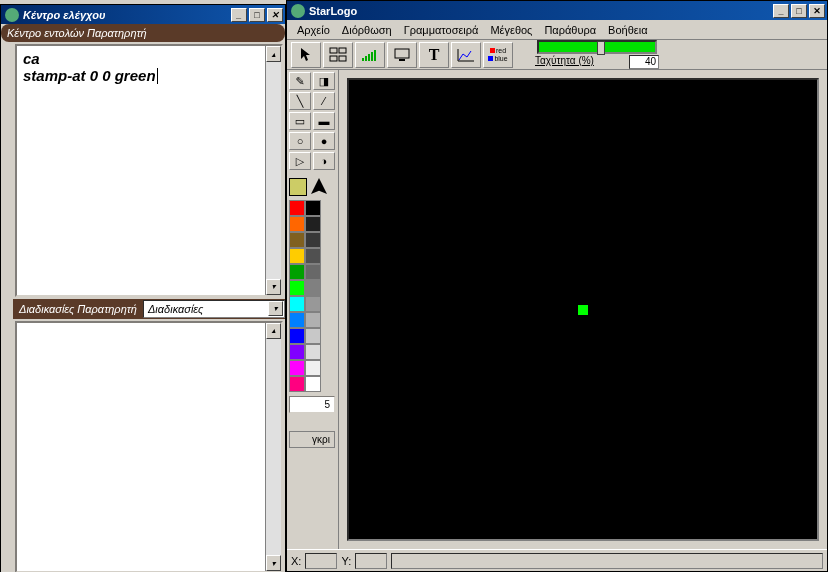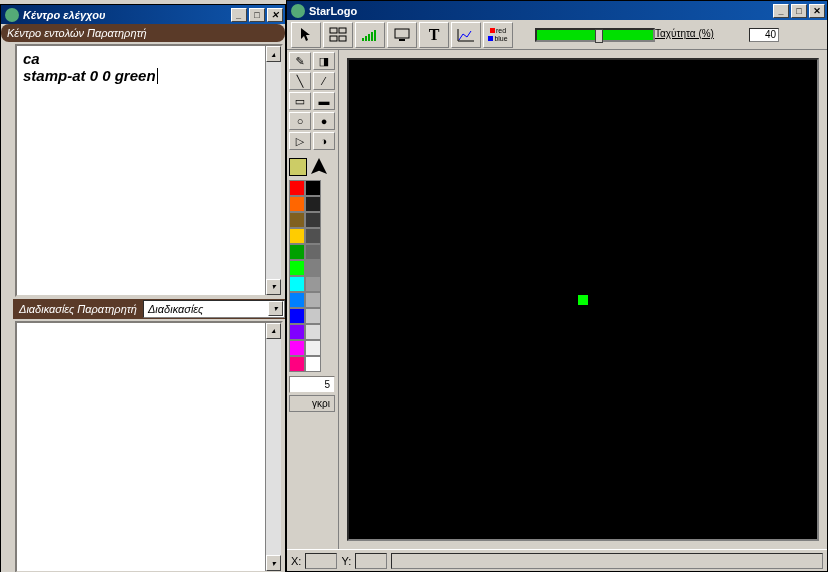--- a/index.html
+++ b/index.html
@@ -32,39 +32,39 @@
 
 .proc-row { display: flex; align-items: center; background: #5a3a28; padding: 0; height: 20px; }
 .proc-label { color: #fff; padding: 0 6px; font-size: 11px; }
 .proc-select { flex: 1; height: 18px; background: #fff; border: 1px inset #808080; display: flex; align-items: center; padding: 0 4px; font-size: 11px; position: relative; }
 .proc-select .chev { position: absolute; right: 1px; width: 15px; height: 15px; background: #d4d0c8; border: 1px solid #fff; border-right-color: #404040; border-bottom-color: #404040; display: flex; align-items: center; justify-content: center; font-size: 8px; }
 
 .toolbar-row { height: 30px; background: #d4d0c8; border-bottom: 1px solid #808080; display: flex; align-items: center; padding: 2px 4px; gap: 2px; }
 .tool-btn { width: 28px; height: 24px; background: #d4d0c8; border: 1px solid #fff; border-right-color: #808080; border-bottom-color: #808080; display: flex; align-items: center; justify-content: center; cursor: pointer; font-size: 12px; }
 .tool-btn.w { width: 30px; height: 26px; }
 
-.slider-box { display: flex; flex-direction: row; align-items: center; margin-left: 20px; }
+.slider-box { display: flex; flex-direction: column; align-items: center; margin-left: 20px; }
 .slider-track { width: 120px; height: 14px; background: #00e000; border: 2px inset #808080; position: relative; }
 .slider-thumb { position: absolute; width: 8px; height: 14px; background: #d4d0c8; border: 1px solid #404040; top: -1px; }
 .slider-label-row { display: flex; width: 124px; justify-content: space-between; font-size: 10px; margin-top: 1px; }
 .slider-label-row span:first-child { text-decoration: underline; }
 .slider-val { width: 30px; height: 14px; background: #fff; border: 1px inset #808080; text-align: right; padding: 0 2px; font-size: 10px; }
 
 .right-body { flex: 1; display: flex; background: #d4d0c8; }
 .tool-palette { width: 52px; background: #d4d0c8; border-right: 1px solid #808080; padding: 2px; display: flex; flex-direction: column; }
 .palette-grid { display: grid; grid-template-columns: 22px 22px; gap: 2px; margin-bottom: 4px; }
 .pal-btn { width: 22px; height: 18px; background: #d4d0c8; border: 1px solid #fff; border-right-color: #808080; border-bottom-color: #808080; display: flex; align-items: center; justify-content: center; cursor: pointer; font-size: 11px; }
 .pal-sel { display: flex; gap: 4px; margin: 4px 0; }
 .pal-sel-box { width: 18px; height: 18px; border: 1px solid #000; }
 .turtle-shape { width: 16px; height: 16px; background: #000; clip-path: polygon(50% 0, 100% 100%, 50% 80%, 0 100%); }
 
 .color-palette { display: grid; grid-template-columns: 16px 16px; gap: 0; }
 .color-cell { width: 16px; height: 16px; border: 1px solid #808080; cursor: pointer; }
 .color-num { width: 46px; text-align: right; font-size: 10px; padding: 2px 4px; border: 1px inset #d4d0c8; background: #fff; margin-top: 4px; }
-.color-name { width: 46px; text-align: right; font-size: 10px; padding: 2px 4px; background: #d4d0c8; border: 1px solid #808080; margin-top: 2px; }
+.color-name { width: 46px; text-align: right; font-size: 10px; padding: 2px 4px; background: #d4d0c8; border: 1px solid #808080; margin-top: 18px; }
 
 .canvas-area { flex: 1; padding: 8px; display: flex; flex-direction: column; }
 .canvas { flex: 1; background: #000; border: 2px inset #808080; position: relative; }
 .green-dot { position: absolute; width: 10px; height: 10px; background: #00ff00; left: 50%; top: 50%; transform: translate(-50%, -50%); }
 
 .status-bar { height: 22px; background: #d4d0c8; display: flex; align-items: center; padding: 0 4px; border-top: 1px solid #fff; gap: 4px; }
 .status-lbl { font-size: 11px; }
 .status-box { width: 32px; height: 16px; background: #d4d0c8; border: 1px inset #808080; }
 .status-long { flex: 1; height: 16px; background: #d4d0c8; border: 1px inset #808080; }
 
@@ -112,20 +112,28 @@
 </div>
 
 <div class="window win-right">
   <div class="titlebar">
     <div class="icon"></div>
     <span>StarLogo</span>
     <div class="spacer"></div>
     <div class="tb-btn">_</div>
     <div class="tb-btn">□</div>
     <div class="tb-btn">✕</div>
+  </div>
+  <div class="menubar">
+    <span>Αρχείο</span>
+    <span>Διόρθωση</span>
+    <span>Γραμματοσειρά</span>
+    <span>Μέγεθος</span>
+    <span>Παράθυρα</span>
+    <span>Βοήθεια</span>
   </div>
   <div class="toolbar-row">
     <div class="tool-btn w">
         <svg width="10" height="14" viewBox="0 0 10 14">
           <path d="M0 0 L0 11 L3 8 L5 13 L7 12 L5 7 L9 7 Z" fill="#000"></path>
         </svg>
       </div>
     <div class="tool-btn w">
         <svg width="18" height="16">
           <rect x="1" y="1" width="7" height="5" fill="none" stroke="#000"></rect>

